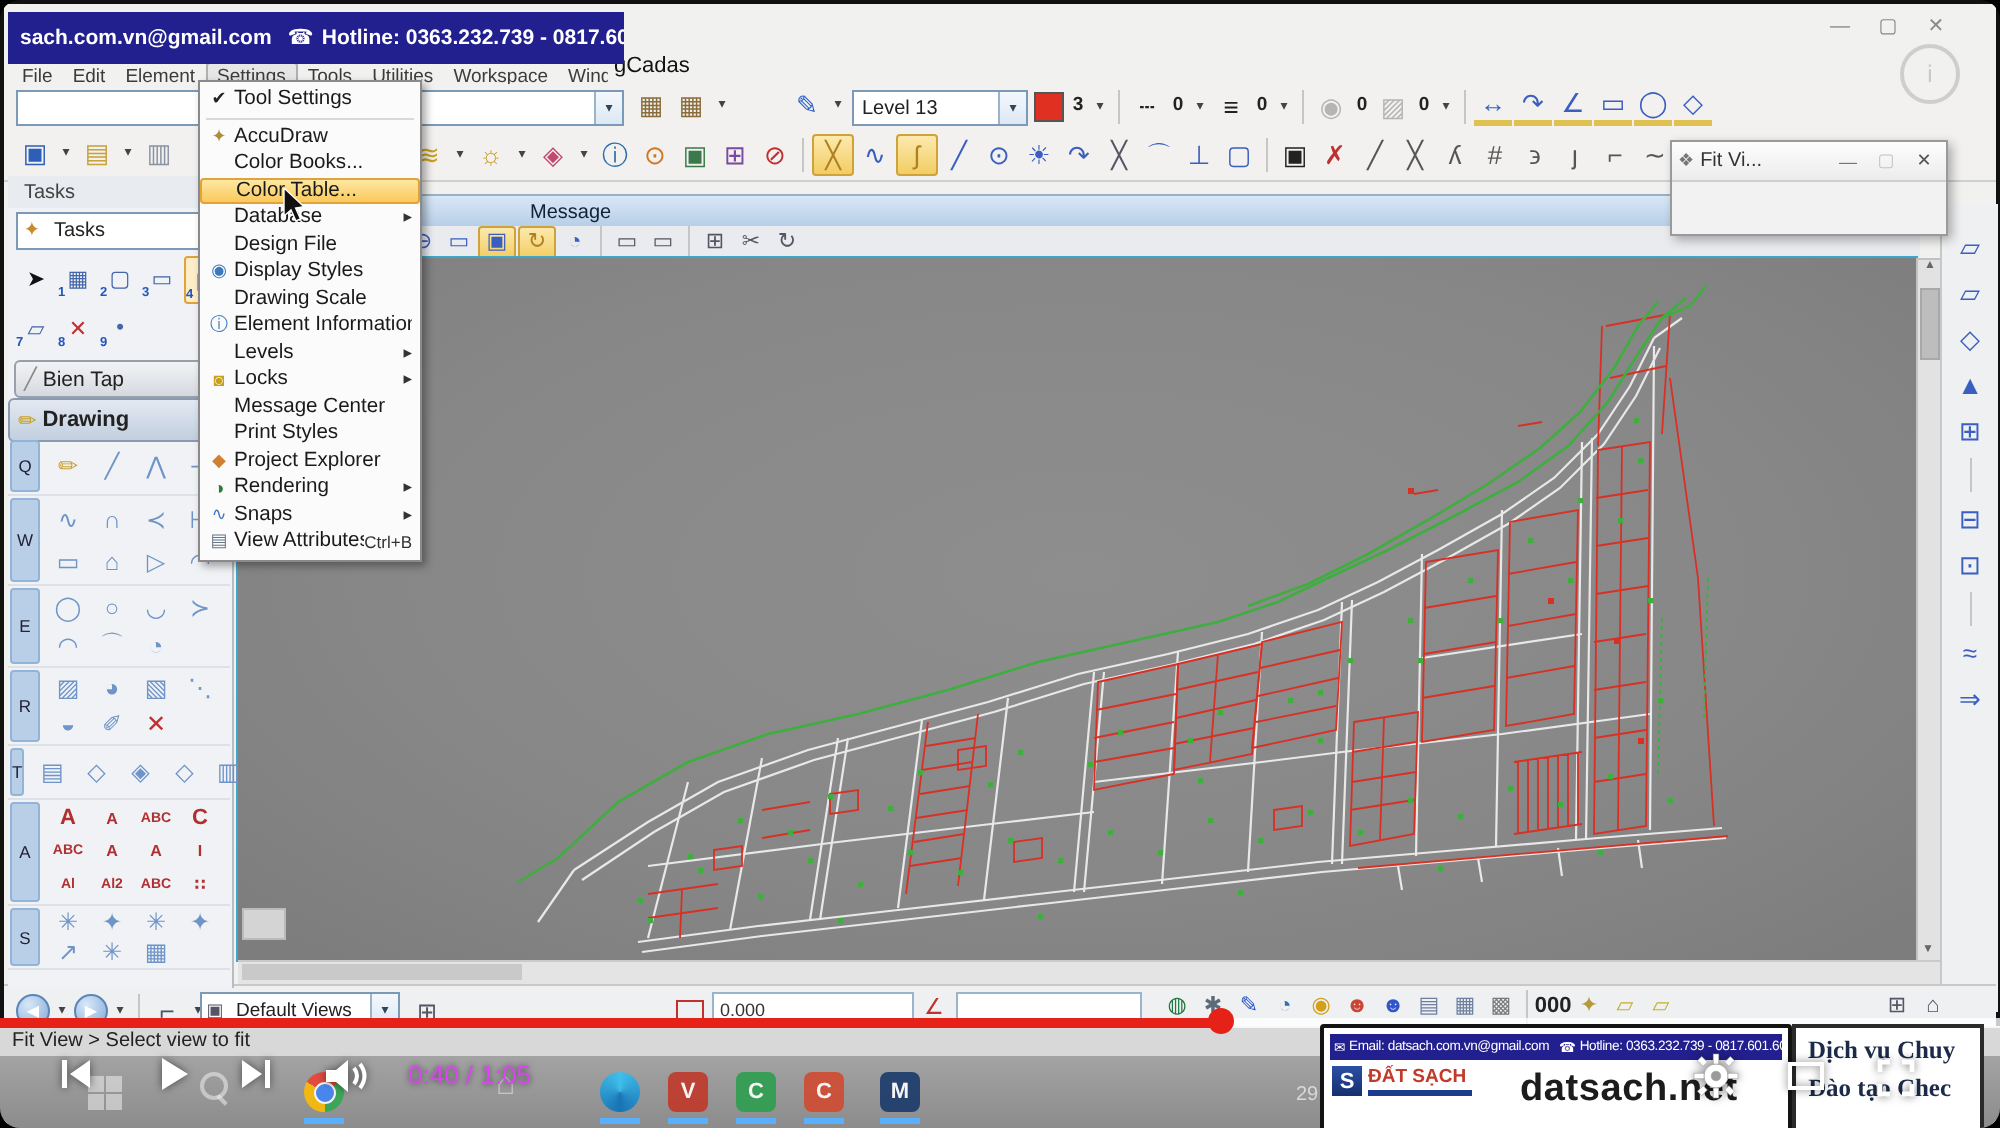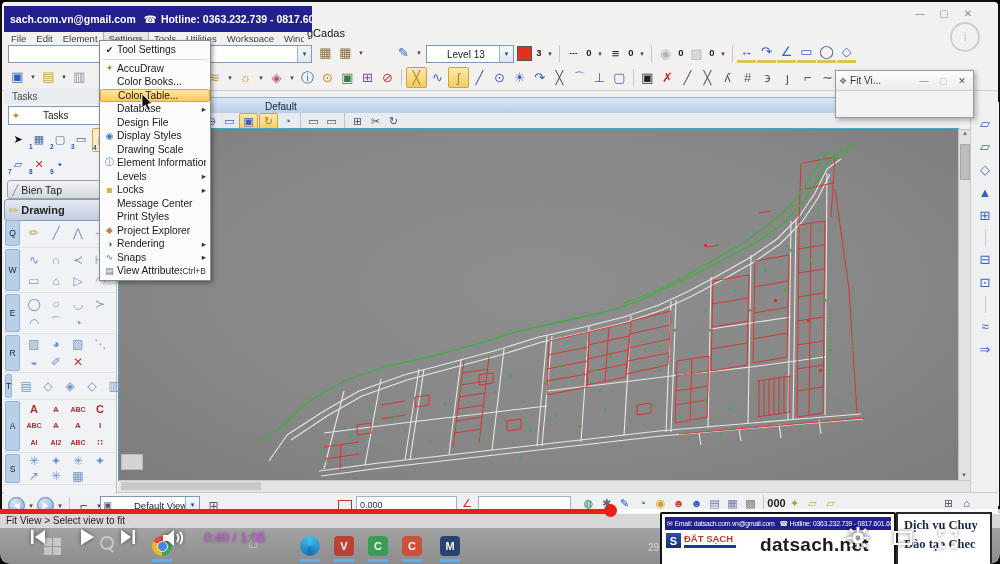--- a/index.html
+++ b/index.html
@@ -26,21 +26,21 @@
   #menubar{left:4px;top:26px;height:14px;width:298px;overflow:hidden;white-space:nowrap;z-index:5}
   #menubar span{display:inline-block;font-size:9.5px;color:#3c3c3c;padding:1px 5px}
   #menubar span.pressed{background:#e6e6e6;border:1px solid #b0b0b0;border-radius:2px}
   #gcadas{left:305px;top:25px;font-size:11px;color:#111;z-index:5}
   .winbtn{width:24px;height:15px;display:inline-flex;align-items:center;justify-content:center;
      font-size:10px;color:#8a8a8a}
   
   #tb1{left:0;top:40px;width:996px;height:22px;background:#f2f1ef;border-bottom:1px solid #d8d8d8}
   #tb2{left:0;top:62px;width:996px;height:26px;background:#f2f1ef;border-bottom:1px solid #cfcfcf}
   .combo{background:#fff;border:1px solid #7a9ab8;display:flex;align-items:center;font-size:10px;color:#222}
-  .combo .tx{flex:1;padding-left:20px;overflow:hidden;white-space:nowrap}
+  .combo .tx{flex:1;padding-left:4px;overflow:hidden;white-space:nowrap}
   .combo .dd{width:13px;height:100%;background:linear-gradient(#f4f8fc,#dce8f4);border-left:1px solid #9ab4cc;
      display:flex;align-items:center;justify-content:center;font-size:7px;color:#345}
   .swatch{width:13px;height:13px;border:1px solid #555}
   
   #smenu{left:97px;top:38px;width:110px;background:#fbfbfb;border:1px solid #8a8a8a;z-index:55;
      box-shadow:2px 2px 4px rgba(0,0,0,.35);padding:2px 0}
   .mrow{display:flex;align-items:center;height:13.5px;font-size:10.3px;color:#1a1a1a;padding:0 2px}
   .mrow .mico{width:15px;text-align:center;font-size:9px;flex:0 0 auto}
   .mrow .mlab{flex:1;white-space:nowrap;overflow:hidden}
   .mrow .macc{font-size:8.5px;color:#333;padding-right:2px}
@@ -217,21 +217,21 @@
           <span class="ig" style="color: rgb(85, 85, 85);">ʎ</span>
           <span class="ig" style="color: rgb(85, 85, 85);">#</span>
           <span class="ig" style="color: rgb(85, 85, 85);">϶</span>
           <span class="ig" style="color: rgb(85, 85, 85);">ȷ</span>
           <span class="ig" style="color: rgb(85, 85, 85);">⌐</span>
           <span class="ig" style="color: rgb(85, 85, 85);">∼</span>
         </div>
   </div>
 
   <div id="vtitle" class="abs">
-    <span class="abs" style="left:147px">Default</span>
+    <span class="abs" style="left:147px">Message</span>
   </div>
   <div id="vtb" class="abs">
     <div class="strip" style="padding-left:6px">
           <span class="ig" style="color: rgb(200, 160, 32);">☼</span>
           <span class="ig ddi">▾</span>
           <span class="vsep"></span>
           <span class="ig" style="color: rgb(192, 48, 48);">A</span>
           <span class="ig">⊕</span>
           <span class="ig">⊖</span>
           <span class="ig">▭</span>

